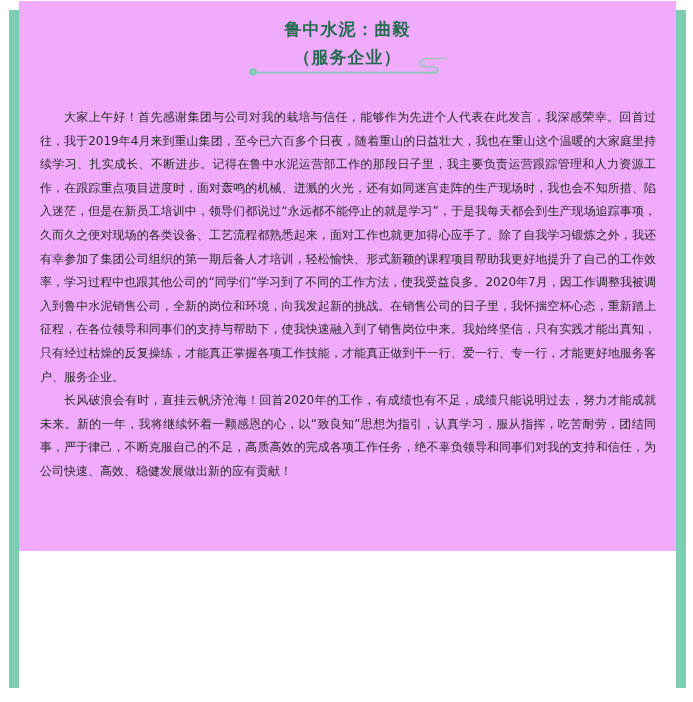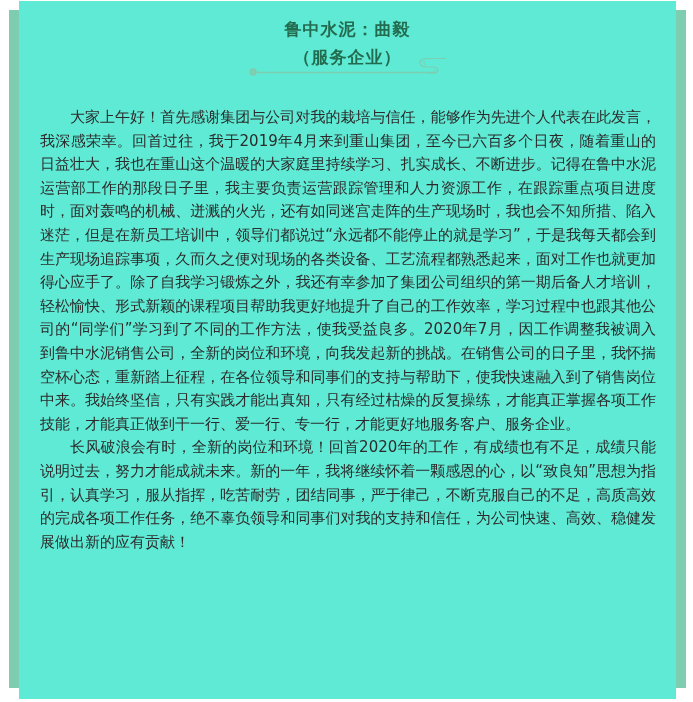--- a/index.html
+++ b/index.html
@@ -7,37 +7,37 @@
       width: 693px; height: 702px; background: #ffffff;
       position: relative; overflow: hidden;
       font-family: "DejaVu Sans", sans-serif;
     }
     .bar-left, .bar-right {
       position: absolute; background: #7ecdb0;
     }
     .bar-left { left: 9px; top: 10px; width: 10px; height: 678px; }
     .bar-right { left: 676px; top: 10px; width: 10px; height: 678px; }
     .panel {
-      position: absolute; left: 19px; top: 1px; width: 657px; height: 698px;
-      background: #5eead4;
+      position: absolute; left: 19px; top: 1px; width: 657px; height: 550px;
+      background: #f0abfc;
     }
     .title {
       position: absolute; left: 0; width: 657px; top: 17px;
       text-align: center; color: #236b4e; font-weight: bold;
       font-size: 17px; letter-spacing: 1px; line-height: 22px;
     }
     .subtitle {
       position: absolute; left: 0; width: 657px; top: 45px;
       text-align: center; color: #236b4e; font-weight: bold;
       font-size: 17px; letter-spacing: 1px; line-height: 22px;
     }
     .deco { position: absolute; left: 0; top: 0; }
     .body-text {
       position: absolute; left: 21px; top: 105px; width: 616px;
-      color: #2b2b2b; font-size: 15px; line-height: 23.6px;
+      color: #2b2b2b; font-size: 12px; line-height: 23.6px;
       text-align: justify;
     }
     .body-text p { margin: 0; text-indent: 2em; }
   </style>
 </head>
 <body>
 
 <div class="bar-left"></div>
 <div class="bar-right"></div>
 
@@ -48,15 +48,15 @@
   <svg class="deco" width="657" height="100">
     <circle cx="234" cy="71" r="3.8" fill="#7ecdb0"></circle>
     <line x1="234" y1="71.5" x2="418" y2="71.5" stroke="#7ecdb0" stroke-width="1.3"></line>
     <path d="M427 57.5 H409 Q401 57.5 401 62 Q401 66 409 66 H414 Q419 66 419 69 Q419 72 414 72 H410" fill="none" stroke="#7ecdb0" stroke-width="1.2"></path>
     <path d="M405 60 Q404 63 407 64" fill="none" stroke="#7ecdb0" stroke-width="0.9"></path>
     <path d="M416 67.5 Q417.5 69.5 415 70.5" fill="none" stroke="#7ecdb0" stroke-width="0.9"></path>
   </svg>
 
   <div class="body-text">
     <p>大家上午好！首先感谢集团与公司对我的栽培与信任，能够作为先进个人代表在此发言，我深感荣幸。回首过往，我于2019年4月来到重山集团，至今已六百多个日夜，随着重山的日益壮大，我也在重山这个温暖的大家庭里持续学习、扎实成长、不断进步。记得在鲁中水泥运营部工作的那段日子里，我主要负责运营跟踪管理和人力资源工作，在跟踪重点项目进度时，面对轰鸣的机械、迸溅的火光，还有如同迷宫走阵的生产现场时，我也会不知所措、陷入迷茫，但是在新员工培训中，领导们都说过“永远都不能停止的就是学习”，于是我每天都会到生产现场追踪事项，久而久之便对现场的各类设备、工艺流程都熟悉起来，面对工作也就更加得心应手了。除了自我学习锻炼之外，我还有幸参加了集团公司组织的第一期后备人才培训，轻松愉快、形式新颖的课程项目帮助我更好地提升了自己的工作效率，学习过程中也跟其他公司的“同学们”学习到了不同的工作方法，使我受益良多。2020年7月，因工作调整我被调入到鲁中水泥销售公司，全新的岗位和环境，向我发起新的挑战。在销售公司的日子里，我怀揣空杯心态，重新踏上征程，在各位领导和同事们的支持与帮助下，使我快速融入到了销售岗位中来。我始终坚信，只有实践才能出真知，只有经过枯燥的反复操练，才能真正掌握各项工作技能，才能真正做到干一行、爱一行、专一行，才能更好地服务客户、服务企业。</p>
-    <p>长风破浪会有时，全新的岗位和环境！回首2020年的工作，有成绩也有不足，成绩只能说明过去，努力才能成就未来。新的一年，我将继续怀着一颗感恩的心，以“致良知”思想为指引，认真学习，服从指挥，吃苦耐劳，团结同事，严于律己，不断克服自己的不足，高质高效的完成各项工作任务，绝不辜负领导和同事们对我的支持和信任，为公司快速、高效、稳健发展做出新的应有贡献！</p>
+    <p>长风破浪会有时，直挂云帆济沧海！回首2020年的工作，有成绩也有不足，成绩只能说明过去，努力才能成就未来。新的一年，我将继续怀着一颗感恩的心，以“致良知”思想为指引，认真学习，服从指挥，吃苦耐劳，团结同事，严于律己，不断克服自己的不足，高质高效的完成各项工作任务，绝不辜负领导和同事们对我的支持和信任，为公司快速、高效、稳健发展做出新的应有贡献！</p>
   </div>
 </div>
 
 </body></html>

